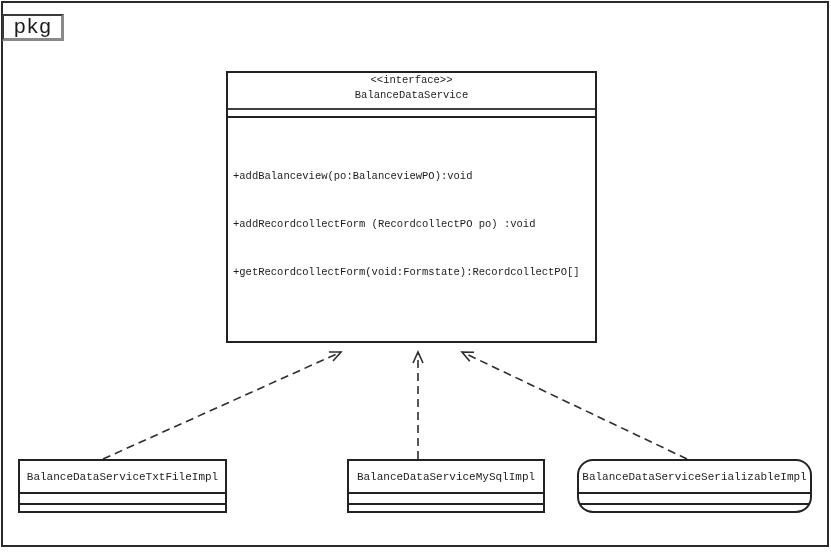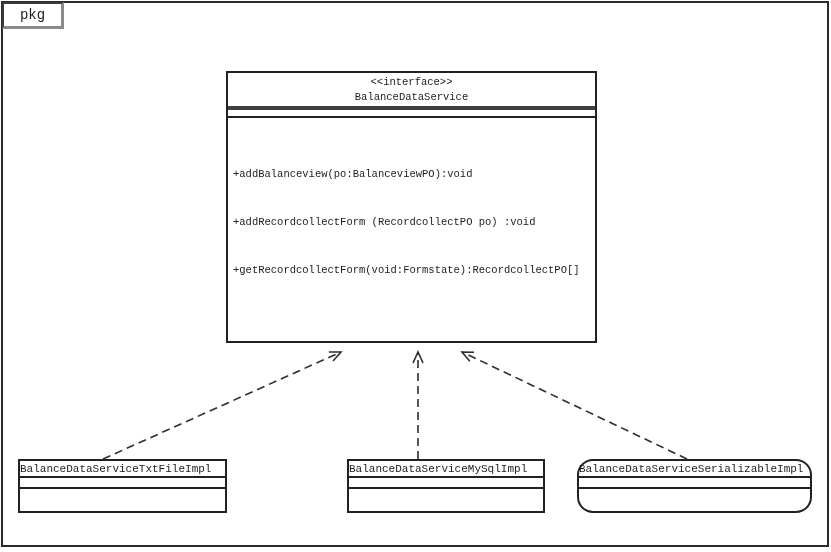--- a/index.html
+++ b/index.html
@@ -6,45 +6,45 @@
   .canvas {
     position:relative; width:831px; height:552px; background:#ffffff;
     font-family:"Liberation Mono","DejaVu Sans Mono",monospace;
     color:#1c1c1c; overflow:hidden;
   }
   .frame {
     position:absolute; left:1px; top:1px; width:828px; height:546px;
     border:2px solid #2a2a2a; box-sizing:border-box; background:transparent;
   }
   .pkg-tab {
-    position:absolute; left:2px; top:2px; width:62px; height:27px;
+    position:absolute; left:2px; top:14px; width:62px; height:27px;
     box-sizing:border-box; background:#ffffff;
     border:2px solid #3a3a3a; border-right:3px solid #8a8a8a; border-bottom:3px solid #8a8a8a;
     display:flex; align-items:center; justify-content:center;
-    font-size:14px;
+    font-size:21px;
   }
   .uml-box {
     position:absolute; background:#ffffff; border:2px solid #222222;
     box-sizing:border-box; display:flex; flex-direction:column;
   }
   .iface-box { left:226px; top:71px; width:371px; height:272px; }
   .iface-header {
-    height:37px; box-sizing:border-box; border-bottom:4px solid #404040;
-    display:flex; flex-direction:column; align-items:center; justify-content:center;
+    height:37px; box-sizing:border-box; border-bottom:2px solid #404040;
+    display:flex; flex-direction:column; align-items:center; 
     font-size:10.5px; line-height:15px;
   }
   .iface-empty { height:8px; box-sizing:border-box; border-bottom:2px solid #222222; }
   .iface-methods {
-    flex:1; padding:16px 0 0 5px; font-size:10.5px; line-height:16px;
-    white-space:pre; overflow:hidden;
+    flex:1; padding:3px 0 0 5px; font-size:10.5px; line-height:16px;
+    white-space:pre; overflow:hidden;margin-top:15px;
   }
   .impl-box { top:459px; height:54px; }
   .impl-title {
-    height:17px; box-sizing:border-box; border-bottom:2px solid #222222;
-    display:flex; align-items:center; font-size:11px;
+    height:33px; box-sizing:border-box; border-bottom:2px solid #222222;
+    display:flex; align-items:center; justify-content:center; font-size:11px;
   }
   .impl-attrs { height:11px; box-sizing:border-box; border-bottom:2px solid #222222; }
   .impl-methods { flex:1; }
   .impl-1 { left:18px;  width:209px; }
   .impl-2 { left:315px; width:198px;margin-left:32px; }
   .impl-3 { left:577px; width:235px;border-radius:16px; }
   .arrows {
     position:absolute; left:0; top:0; width:831px; height:552px;
     pointer-events:none;
   }

